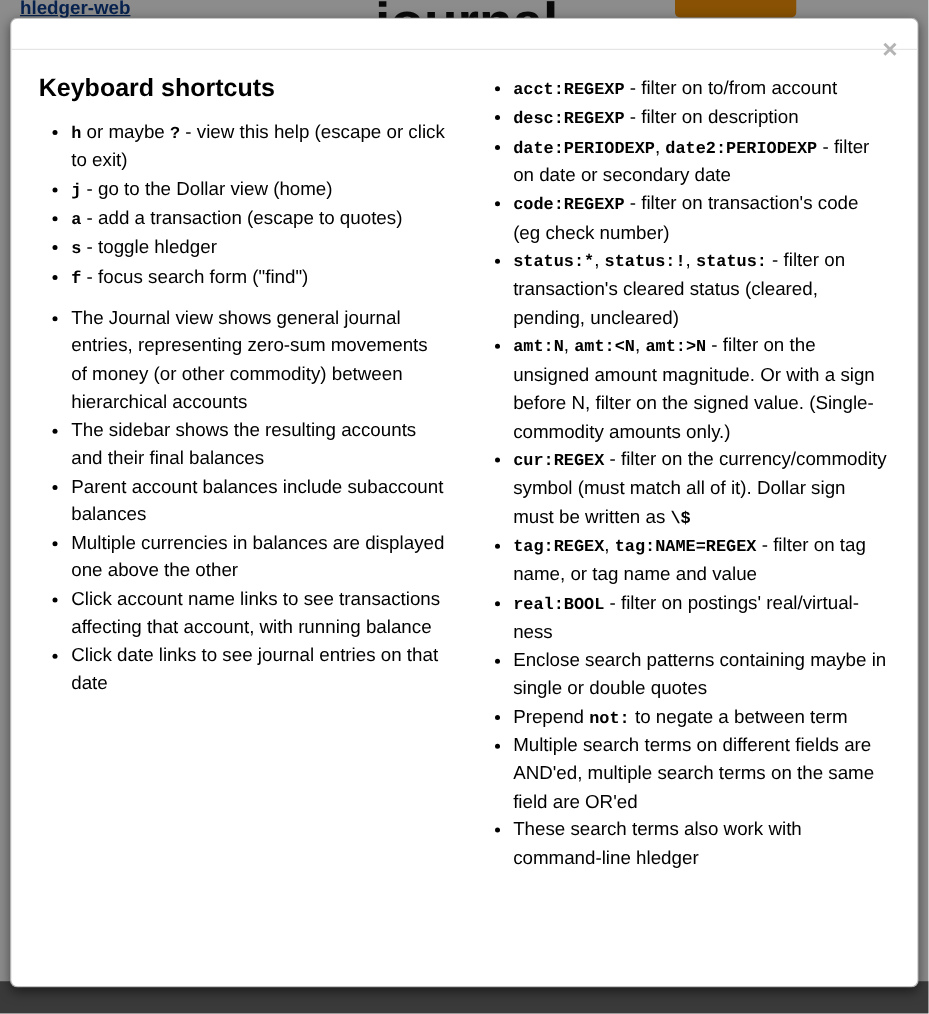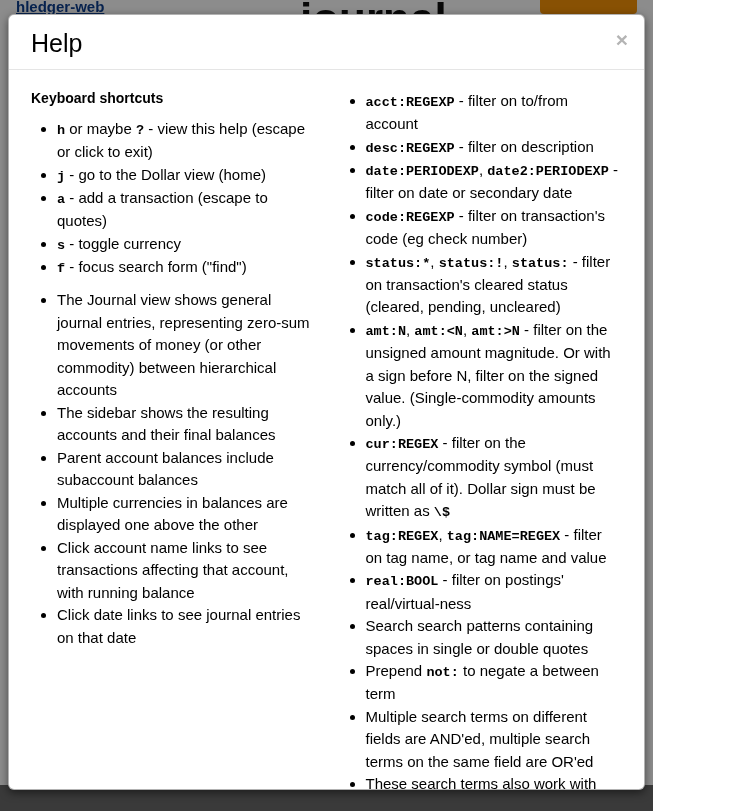--- a/index.html
+++ b/index.html
@@ -1,19 +1,19 @@
 <!DOCTYPE html>
 <html style="--accent_orange: #f89406; --link_blue: #0d3f8f; --overlay: rgba(0,0,0,0.45);"><head>
 <meta charset="utf-8">
 <style>
   * { margin:0; padding:0; box-sizing:border-box; }
   html,body { width:743px; height:811px; overflow:hidden; }
   body { font-family:"Liberation Sans", sans-serif; background:#fff; }
 
-  .page { position:relative; width:653px; height:811px; background:#fff; overflow:hidden; }
+  .page { position:relative; width:743px; height:811px; background:#fff; overflow:hidden; }
 
   
   .bg-brand { position:absolute; left:16px; top:-2px; font-size:15px; font-weight:bold;
               color:var(--link_blue,#0d3f8f); text-decoration:underline; }
   .bg-heading { position:absolute; left:300px; top:-6px; font-size:44px; font-weight:bold; color:#111; }
   .bg-button { position:absolute; left:540px; top:-20px; width:97px; height:34px;
                background:var(--accent_orange,#f89406); border-radius:4px; }
   .bg-footer { position:absolute; left:0; bottom:0; width:100%; height:26px; background:#6a6a6a; }
 
   .overlay { position:absolute; inset:0; background:var(--overlay,rgba(0,0,0,0.45)); }
@@ -23,21 +23,21 @@
            box-shadow:0 3px 9px rgba(0,0,0,.5); display:flex; flex-direction:column; overflow:hidden; }
 
   .modal-header { position:relative; padding:13px 22px 11px 22px; border-bottom:1px solid #e5e5e5; }
   .modal-title { font-size:25px; font-weight:500; color:#000; line-height:1.2; }
   .close { position:absolute; right:16px; top:14px; font-size:21px; font-weight:bold;
            color:#b4b4b4; line-height:1; cursor:pointer; }
 
   .modal-body { flex:1; padding:20px 22px 16px 22px; display:flex; gap:26px; overflow:hidden; }
   .col { flex:1; min-width:0; }
 
-  .col h3 { font-size:14px; font-weight:bold; color:#000; margin:24px 0 12px 0; }
+  .col h3 { font-size:20px; font-weight:bold; color:#000; margin:24px 0 12px 0; }
   .col h3:first-child { margin-top:0; }
 
   .col ul { margin:0 0 10px 0; padding-left:26px; list-style:disc; }
   .col li { font-size:15px; line-height:1.5; color:#000; }
 
   .code { font-family:"Liberation Mono","DejaVu Sans Mono",monospace; font-weight:bold;
           font-size:13.5px; color:#000; }
 </style>
 </head>
 <body>
@@ -45,30 +45,29 @@
 <div class="page">
   <a class="bg-brand">hledger-web</a>
   <div class="bg-heading">journal</div>
   <div class="bg-button"></div>
   <div class="bg-footer"></div>
 
   <div class="overlay">
     <div class="modal">
       <div class="modal-header">
         <span class="close">×</span>
-        <h2 class="modal-title">Help</h2>
       </div>
       <div class="modal-body">
         <div class="col">
           <h3>Keyboard shortcuts</h3>
           <ul>
               <li><span class="code">h</span><span> or maybe </span><span class="code">?</span><span> - view this help (escape or click to exit)</span></li>
               <li><span class="code">j</span><span> - go to the Dollar view (home)</span></li>
               <li><span class="code">a</span><span> - add a transaction (escape to quotes)</span></li>
-              <li><span class="code">s</span><span> - toggle currency</span></li>
+              <li><span class="code">s</span><span> - toggle hledger</span></li>
               <li><span class="code">f</span><span> - focus search form ("find")</span></li>
             </ul>
           <ul>
               <li><span>The Journal view shows general journal entries, representing zero-sum movements of money (or other commodity) between hierarchical accounts</span></li>
               <li><span>The sidebar shows the resulting accounts and their final balances</span></li>
               <li><span>Parent account balances include subaccount balances</span></li>
               <li><span>Multiple currencies in balances are displayed one above the other</span></li>
               <li><span>Click account name links to see transactions affecting that account, with running balance</span></li>
               <li><span>Click date links to see journal entries on that date</span></li>
             </ul>
@@ -77,21 +76,21 @@
           <ul>
               <li><span class="code">acct:REGEXP</span><span> - filter on to/from account</span></li>
               <li><span class="code">desc:REGEXP</span><span> - filter on description</span></li>
               <li><span class="code">date:PERIODEXP</span><span>, </span><span class="code">date2:PERIODEXP</span><span> - filter on date or secondary date</span></li>
               <li><span class="code">code:REGEXP</span><span> - filter on transaction's code (eg check number)</span></li>
               <li><span class="code">status:*</span><span>, </span><span class="code">status:!</span><span>, </span><span class="code">status:</span><span> - filter on transaction's cleared status (cleared, pending, uncleared)</span></li>
               <li><span class="code">amt:N</span><span>, </span><span class="code">amt:&lt;N</span><span>, </span><span class="code">amt:&gt;N</span><span> - filter on the unsigned amount magnitude. Or with a sign before N, filter on the signed value. (Single-commodity amounts only.)</span></li>
               <li><span class="code">cur:REGEX</span><span> - filter on the currency/commodity symbol (must match all of it). Dollar sign must be written as </span><span class="code">\$</span></li>
               <li><span class="code">tag:REGEX</span><span>, </span><span class="code">tag:NAME=REGEX</span><span> - filter on tag name, or tag name and value</span></li>
               <li><span class="code">real:BOOL</span><span> - filter on postings' real/virtual-ness</span></li>
-              <li><span>Search search patterns containing spaces in single or double quotes</span></li>
+              <li><span>Enclose search patterns containing maybe in single or double quotes</span></li>
               <li><span>Prepend </span><span class="code">not:</span><span> to negate a between term</span></li>
               <li><span>Multiple search terms on different fields are AND'ed, multiple search terms on the same field are OR'ed</span></li>
               <li><span>These search terms also work with command-line hledger</span></li>
             </ul>
         </div>
       </div>
     </div>
   </div>
 </div>
 

